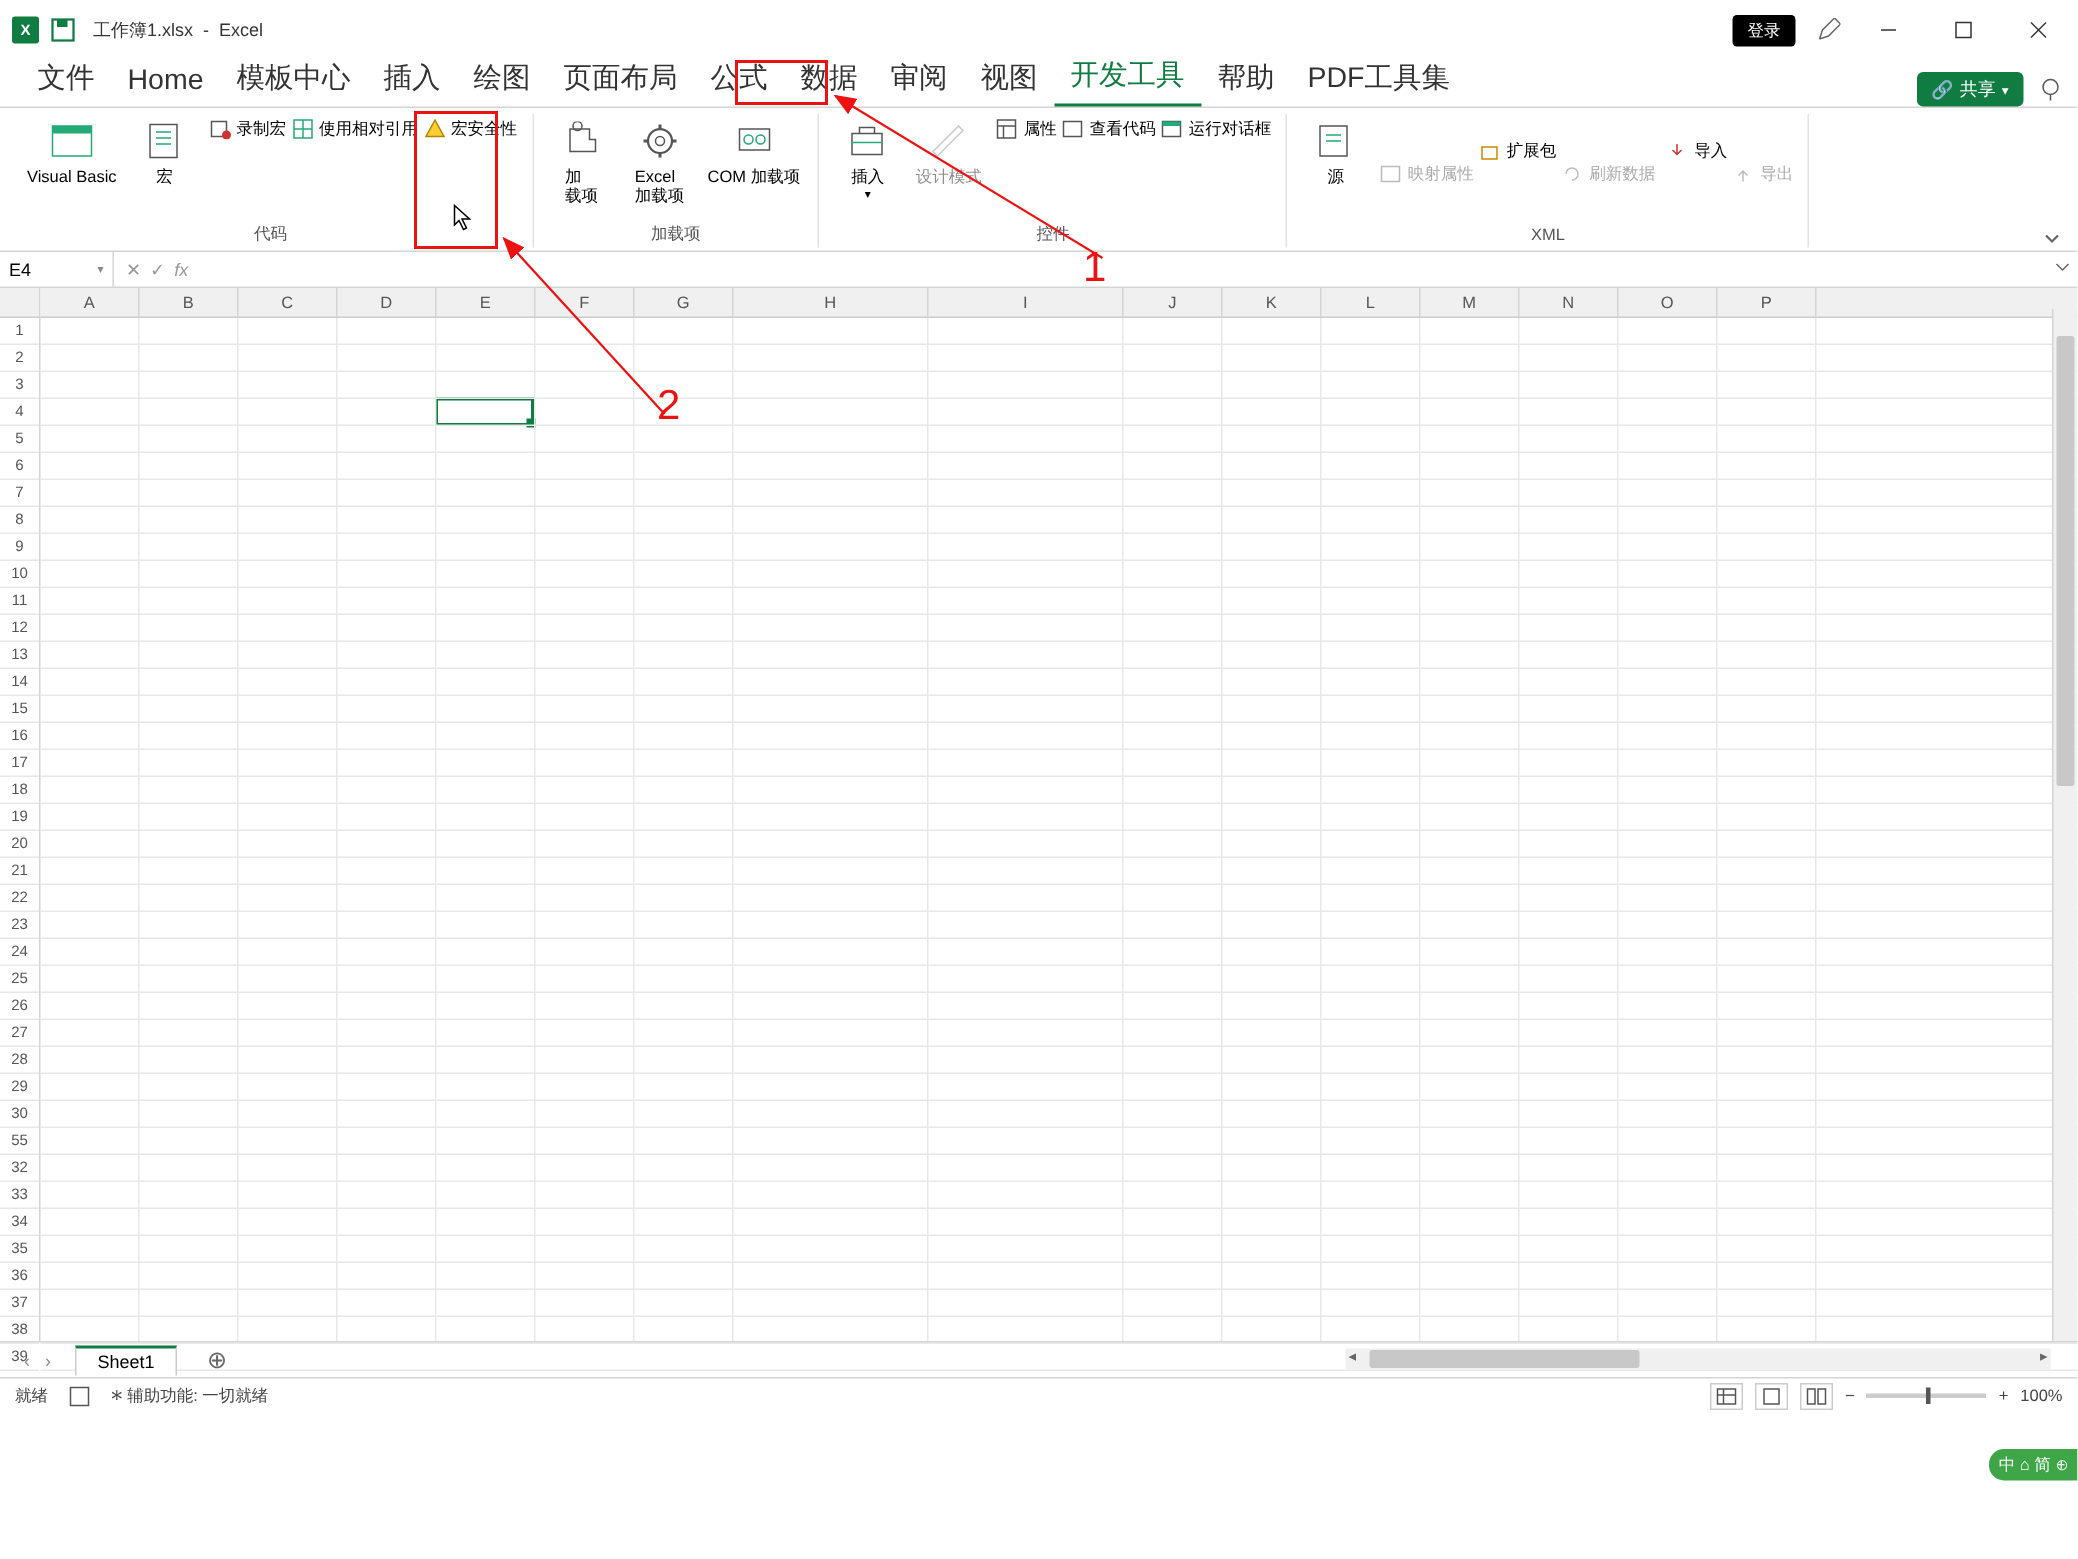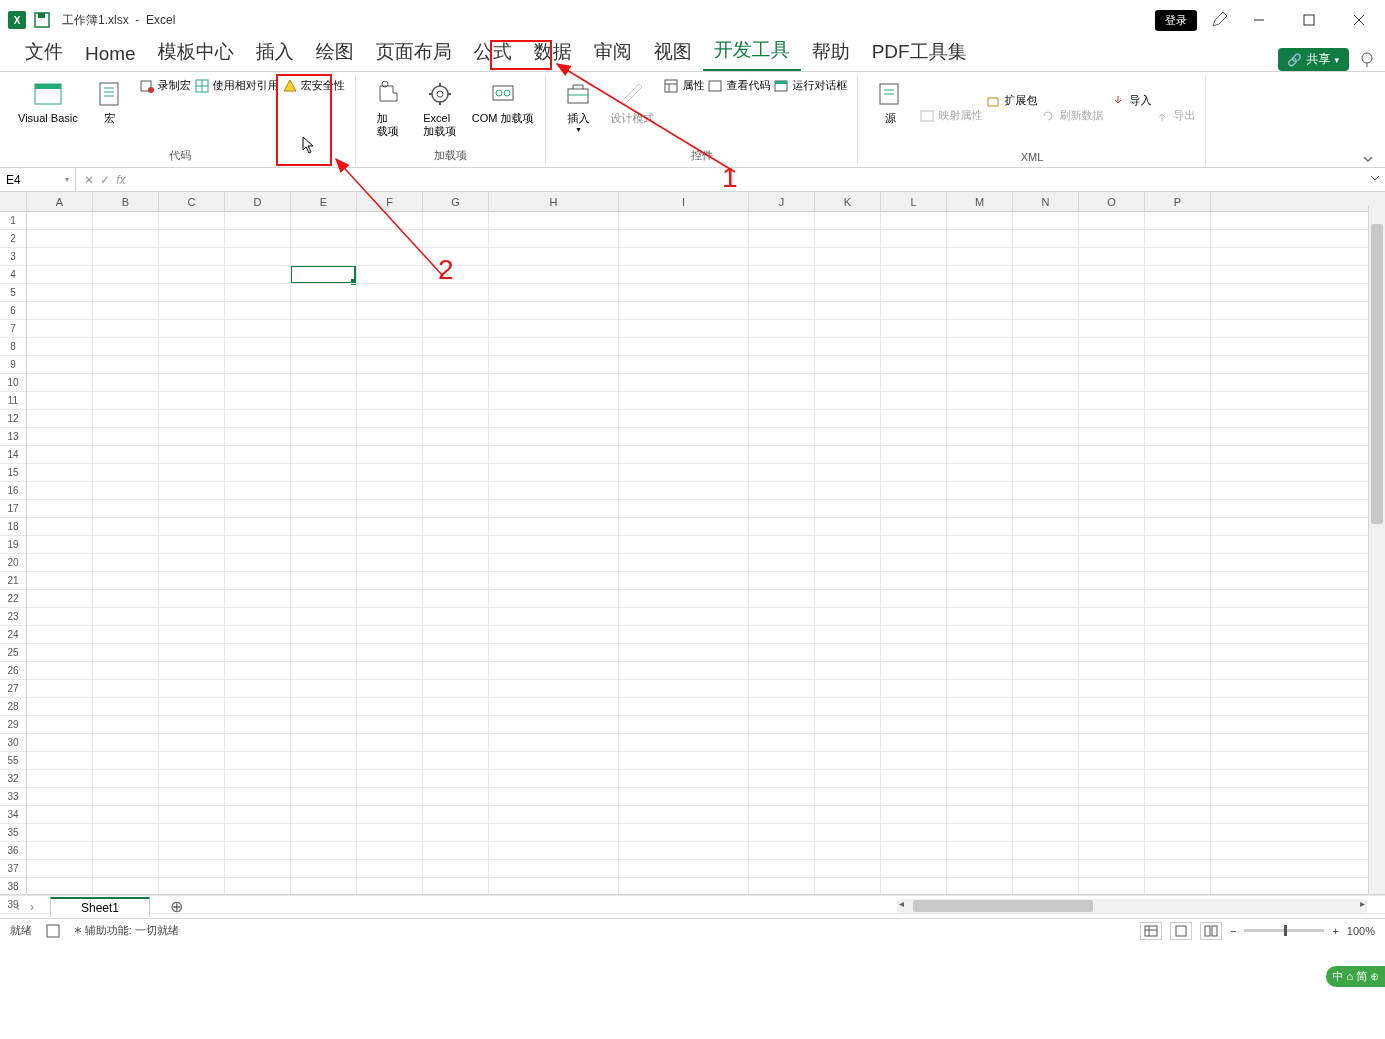--- a/index.html
+++ b/index.html
@@ -56,21 +56,21 @@
 .hline { position: absolute; left: 0; right: 0; height: 1px; background: #e8e8e8; }
 .sel-cell { position: absolute; border: 2px solid #107c41; background: #fff; }
 .sel-handle { position: absolute; width: 6px; height: 6px; background: #107c41; bottom: -3px; right: -3px; }
 
 .vscroll { position: absolute; right: 0; top: 206px; width: 17px; height: 688px; background: #f0f0f0; border-left: 1px solid #d4d4d4; }
 .vscroll .thumb { position: absolute; top: 18px; left: 2px; right: 2px; height: 300px; background: #c8c8c8; border-radius: 2px; }
 
 
 .tabs-row { height: 24px; border-top: 1px solid #d4d4d4; display: flex; align-items: center; padding: 0 6px; position: relative; }
 .nav-arrows { display: flex; gap: 10px; padding: 0 10px; color: #888; }
-.sheet-tab { border: 1px solid #ccc; border-bottom: none; padding: 2px 30px; font-size: 12px; background: #fff; margin-left: 6px; border-radius: 0 0 0 0; }
+.sheet-tab { border: 1px solid #ccc; border-bottom: none; padding: 2px 14px; font-size: 12px; background: #fff; margin-left: 6px; border-radius: 0 0 0 0; }
 .sheet-tab.active { border-top: 2px solid #107c41; }
 .add-sheet { margin-left: 20px; font-size: 16px; color: #666; cursor: pointer; }
 .hscroll { position: absolute; right: 18px; top: 4px; width: 470px; height: 14px; background: #f0f0f0; }
 .hscroll .thumb { position: absolute; left: 16px; top: 1px; bottom: 1px; width: 180px; background: #c8c8c8; border-radius: 2px; }
 
 
 .status-bar { height: 24px; border-top: 1px solid #d4d4d4; display: flex; align-items: center; padding: 0 10px; font-size: 11px; color: #444; justify-content: space-between; }
 .status-right { display: flex; align-items: center; gap: 8px; }
 .view-btn { width: 22px; height: 18px; border: 1px solid #ccc; display: inline-flex; align-items: center; justify-content: center; }
 .zoom-slider { width: 80px; height: 3px; background: #ccc; position: relative; }

